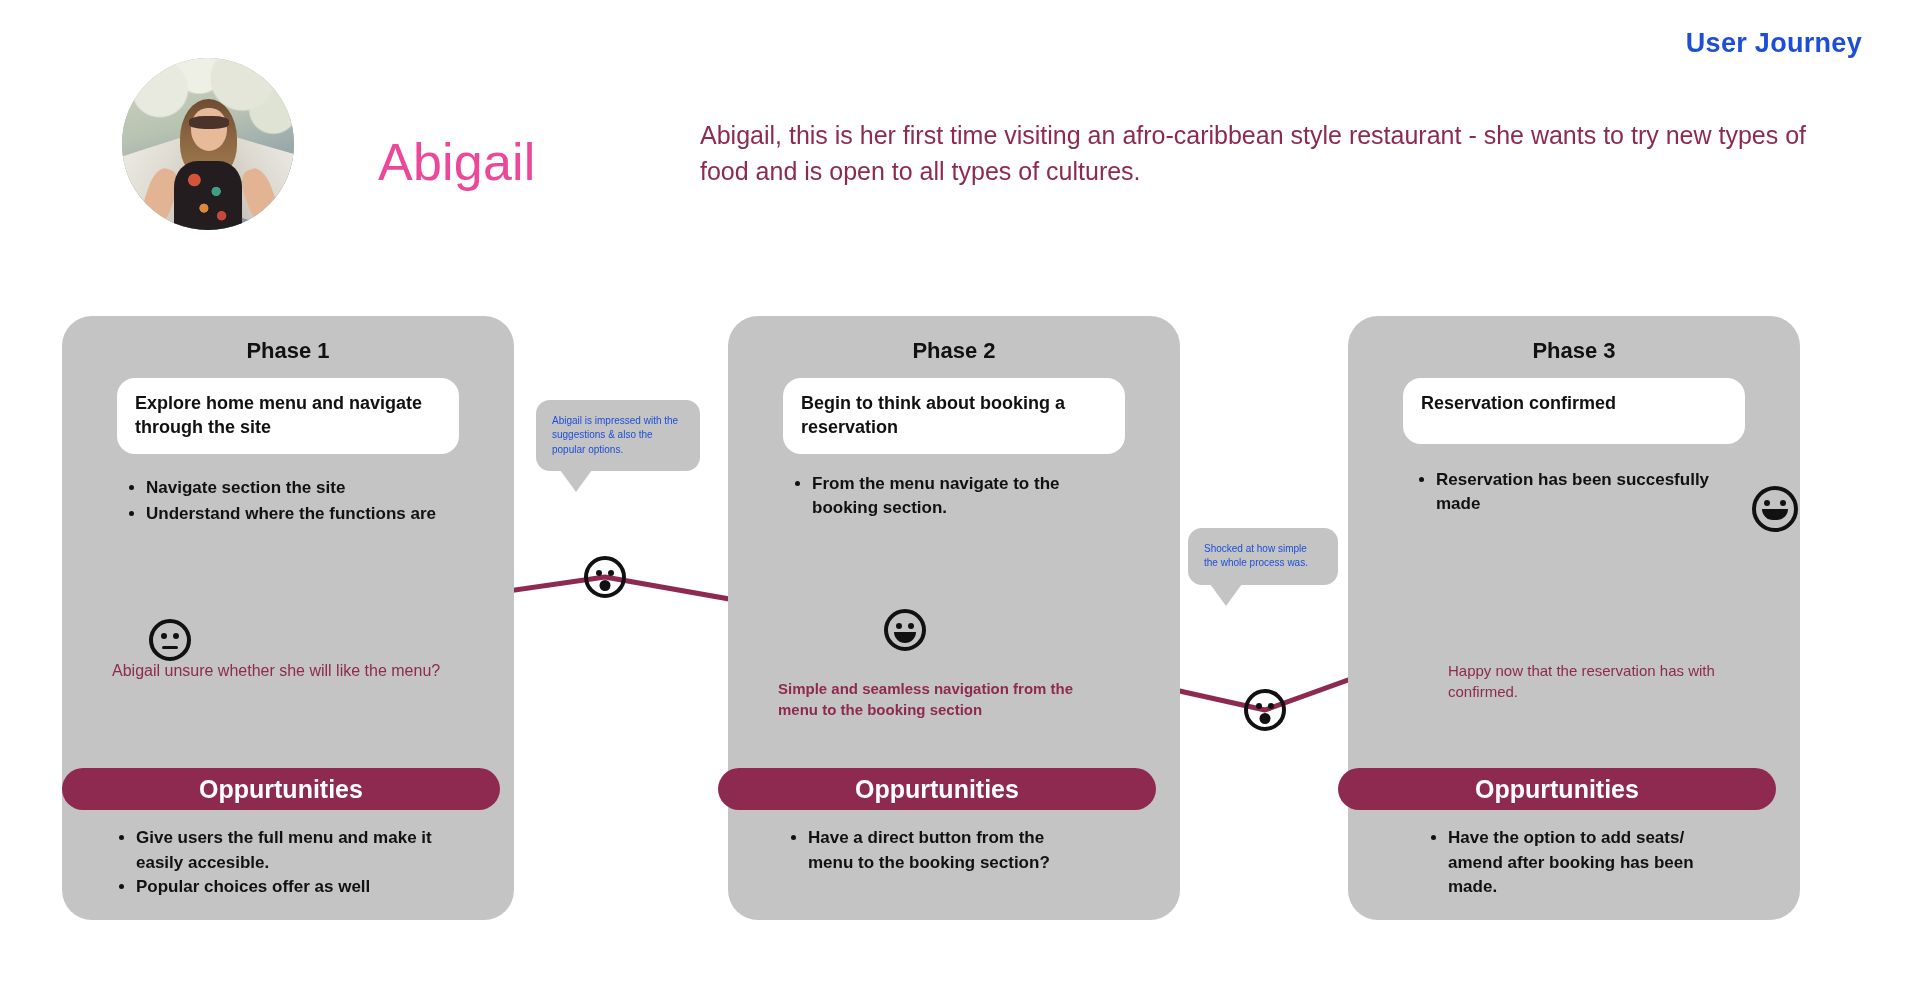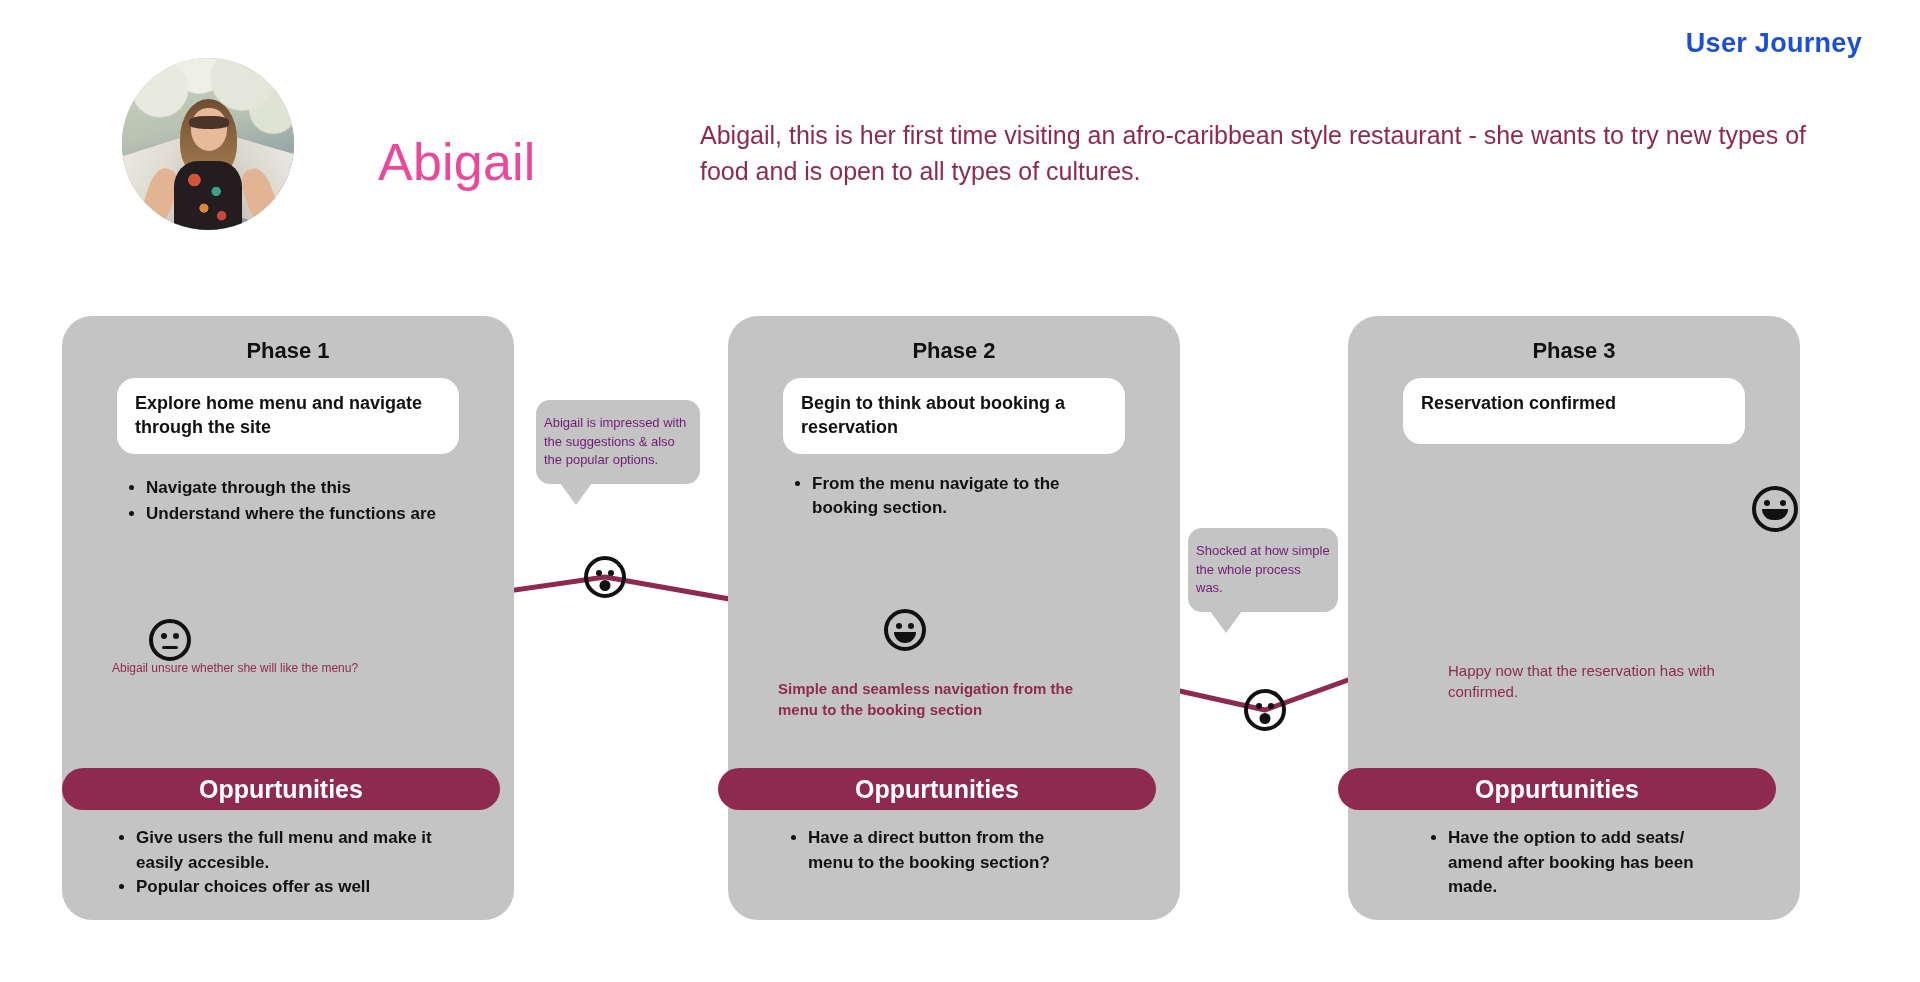--- a/index.html
+++ b/index.html
@@ -148,21 +148,21 @@
     position: absolute;
     left: 68px; top: 160px;
     width: 330px;
     font-size: 17px; font-weight: 700; line-height: 1.42;
     color: #111;
   }
   .bullets li { margin-bottom: 2px; list-style: disc; margin-left: 16px; }
 
   .caption {
     position: absolute;
-    font-size: 12px; line-height: 1.42;
+    font-size: 16px; line-height: 1.42;
     color: #8e2a4f;
     width: 300px;
   }
   #cap-1 { left: 112px; top: 660px; width: 330px; }
   #cap-2 { left: 778px; top: 678px; width: 310px; font-size: 15px; font-weight: bold; }
   #cap-3 { left: 1448px; top: 660px; width: 320px; font-size: 15px; }
 
   .opp-bar {
     position: absolute;
     left: 62px;
@@ -182,24 +182,24 @@
     font-size: 17px; font-weight: 700; line-height: 1.45;
     color: #111;
   }
   .opp-bullets li { list-style: disc; margin-left: 16px; }
 
   
   .bubble {
     position: absolute;
     background: #c4c4c4;
     border-radius: 14px;
-    color: #701a75;
-    font-size: 13px;
+    color: #1d4ed8;
+    font-size: 10px;
     line-height: 1.44;
-    padding: 14px 8px;
+    padding: 14px 16px;
   }
   .bubble::after {
     content: "";
     position: absolute;
     width: 0; height: 0;
     border-left: 16px solid transparent;
     border-right: 16px solid transparent;
     border-top: 22px solid #c4c4c4;
     bottom: -21px;
   }
@@ -272,21 +272,21 @@
     <polyline id="emotion-polyline" fill="none" stroke="#8e2a4f" stroke-width="5" stroke-linejoin="round" stroke-linecap="round" points="170,640 605,577 905,630 1265,710 1795,519"></polyline>
   </svg>
 
   <div class="card" id="card-1">
     <div class="phase-title">Phase 1</div>
     <div class="goal-box">
       <span>Explore home menu and navigate through the site</span>
     </div>
   </div>
   <ul class="bullets" style="left:130px; top:476px; width:320px;">
-    <li>Navigate through the this</li>
+    <li>Navigate section the site</li>
     <li>Understand where the functions are</li>
   </ul>
   <div class="caption" id="cap-1">Abigail unsure whether she will like the menu?</div>
   <div class="opp-bar" style="left:62px; top:768px;">
     <span>Oppurtunities</span>
   </div>
   <ul class="opp-bullets" style="left:120px; top:826px; width:320px;">
     <li>Give users the full menu and make it easily accesible.</li>
     <li>Popular choices offer as well</li>
   </ul>
@@ -307,20 +307,23 @@
   <ul class="opp-bullets" style="left:792px; top:826px; width:290px;">
     <li>Have a direct button from the menu to the booking section?</li>
   </ul>
 
   <div class="card" id="card-3">
     <div class="phase-title">Phase 3</div>
     <div class="goal-box">
       <span>Reservation confirmed</span>
     </div>
   </div>
+  <ul class="bullets" style="left:1420px; top:468px; width:320px;">
+    <li>Reservation has been succesfully made</li>
+  </ul>
   <div class="caption" id="cap-3">Happy now that the reservation has with confirmed.</div>
   <div class="opp-bar" style="left:1338px; top:768px;">
     <span>Oppurtunities</span>
   </div>
   <ul class="opp-bullets" style="left:1432px; top:826px; width:310px;">
     <li>Have the option to add seats/ amend after booking has been made.</li>
   </ul>
 
   <div class="bubble" id="bubble-1">
     <span>Abigail is impressed with the suggestions &amp; also the popular options.</span>

